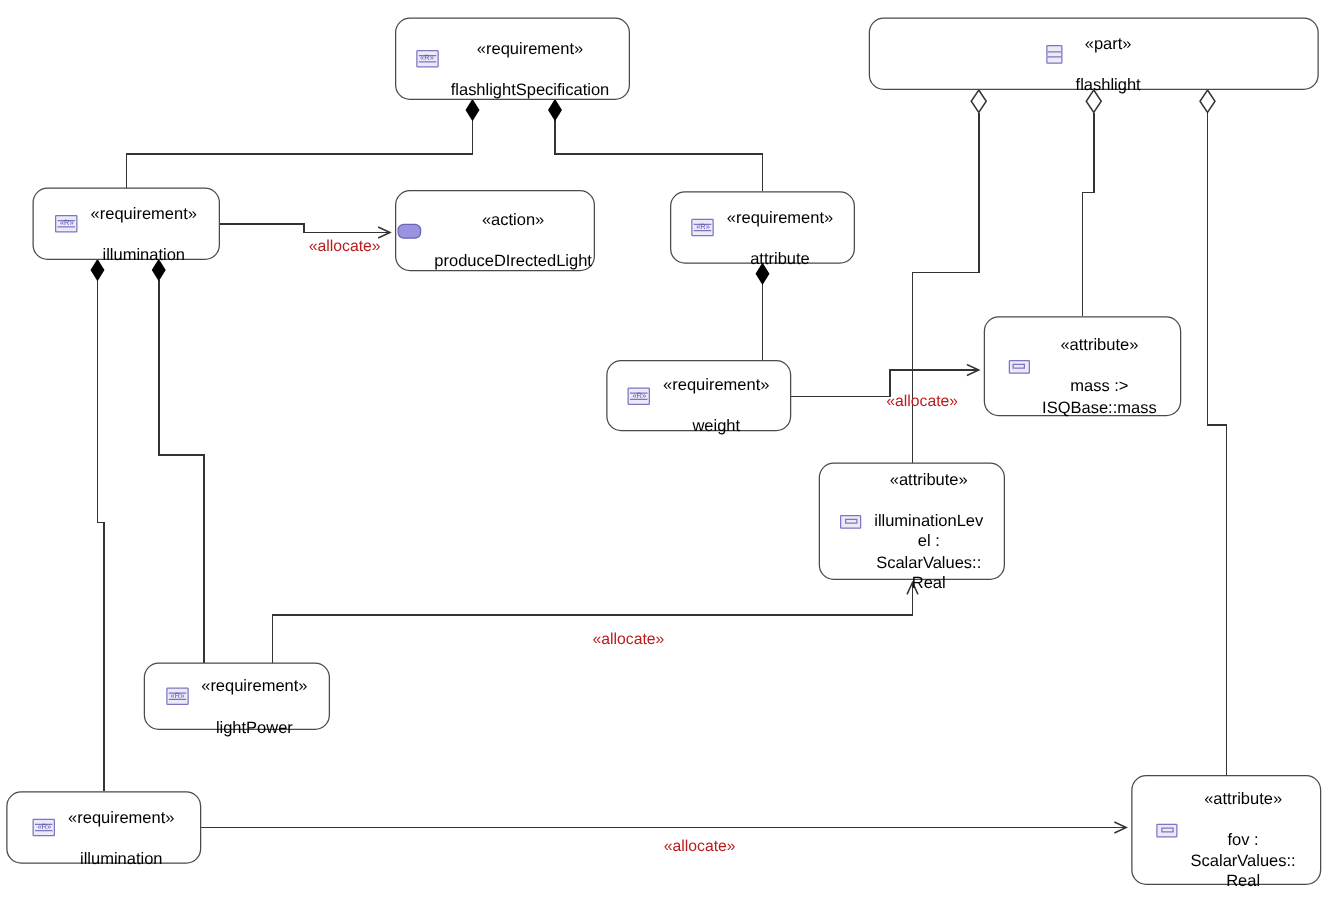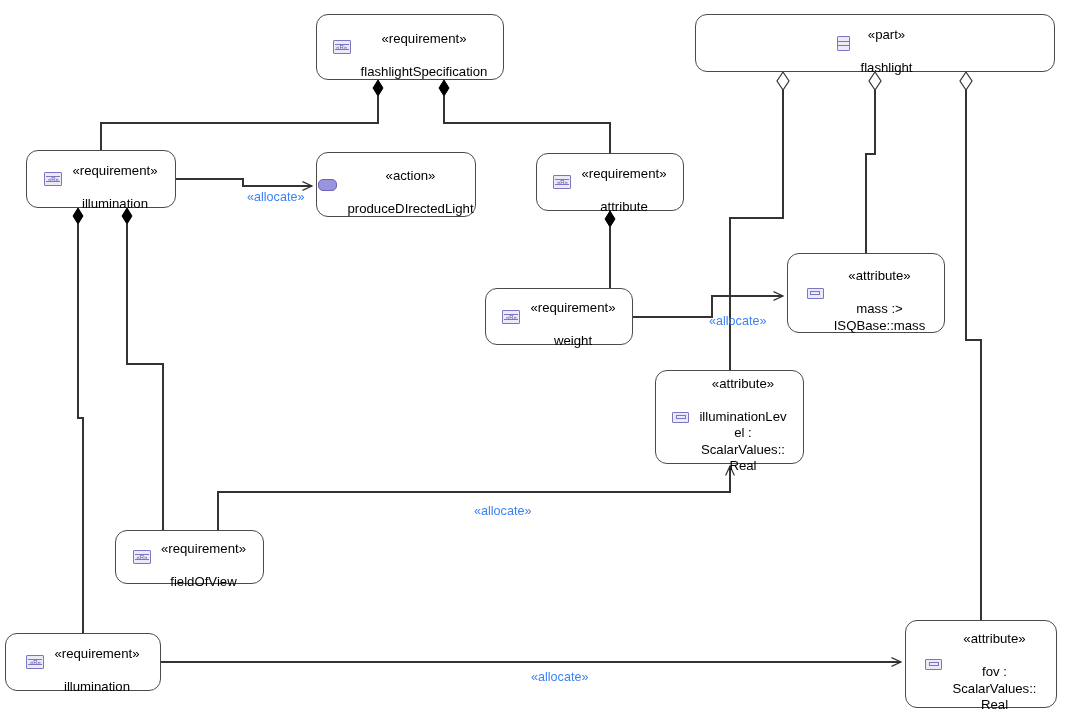--- a/index.html
+++ b/index.html
@@ -144,21 +144,21 @@
     left: 2.5px;
     right: 2.5px;
     top: 2.5px;
     bottom: 2.5px;
     border: 1.5px solid #7b76c4;
     box-sizing: border-box;
   }
   .edge-label {
     position: absolute;
     font-size: 12.6px;
-    color: #3b82f6;
+    color: #b91c1c;
     white-space: nowrap;
     z-index: 6;
     background: transparent;
   }
 </style>
 </head>
 <body>
 
 <div id="canvas">
 
@@ -302,21 +302,21 @@
     </div>
   </div>
 
   <div class="node" style="left:115px; top:530px; width:149px; height:54px;">
     <div class="node-inner">
       <span class="ico ico-req">
         <span class="ico-req-label">«R»</span>
       </span>
       <span class="node-text">
         <span class="kw">«requirement»</span>
-        <span>fieldOfView</span>
+        <span>lightPower</span>
       </span>
     </div>
   </div>
 
   <div class="node" style="left:5px; top:633px; width:156px; height:58px;">
     <div class="node-inner">
       <span class="ico ico-req">
         <span class="ico-req-label">«R»</span>
       </span>
       <span class="node-text">

